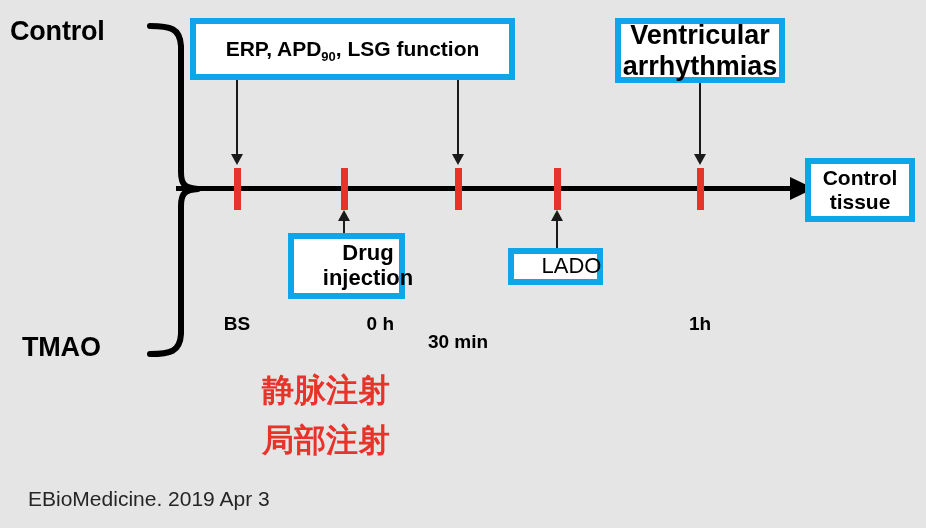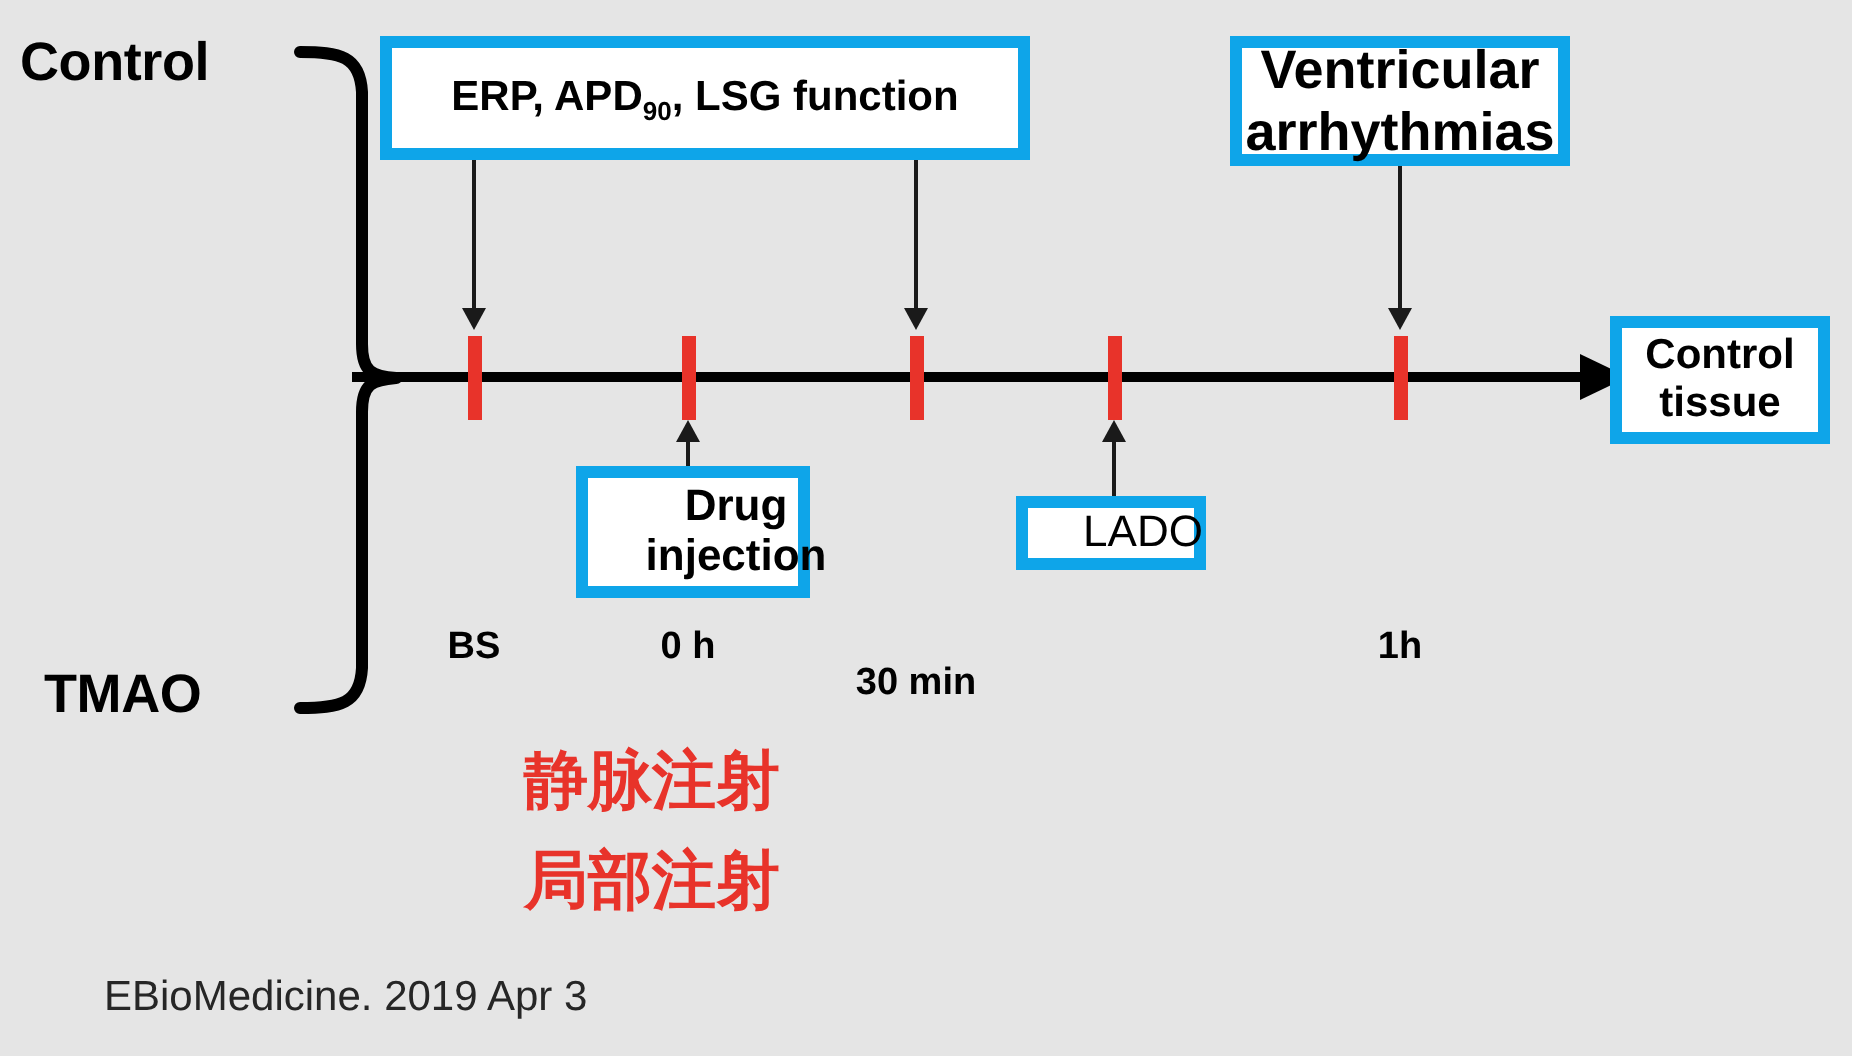--- a/index.html
+++ b/index.html
@@ -181,25 +181,25 @@
 
   <div class="abs box box-excise" style="left:805px; top:158px; width:110px; height:64px;">
     <div>
       <span>Control</span><br>
       <span>tissue</span>
     </div>
   </div>
 
   <div class="abs time-label" style="left:187px; top:314px; width:100px;">BS</div>
 
-  <div class="abs time-label" style="left:294px; top:314px; width:100px;">0 h</div>
+  <div class="abs time-label" style="left:294px; top:314px; width:100px;text-align:right;">0 h</div>
 
   <div class="abs time-label" style="left:408px; top:332px; width:100px;">30 min</div>
 
   <div class="abs time-label" style="left:650px; top:314px; width:100px;">1h</div>
 
   <div class="abs cn-note" style="left:262px; top:374px; width:180px;">静脉注射</div>
 
   <div class="abs cn-note" style="left:262px; top:424px; width:180px;">局部注射</div>
 
-  <div class="abs citation" style="left:28px; top:488px;margin-left:24px;">EBioMedicine. 2019 Apr 3</div>
+  <div class="abs citation" style="left:28px; top:488px;">EBioMedicine. 2019 Apr 3</div>
 
 </div>
 
 </body></html>

